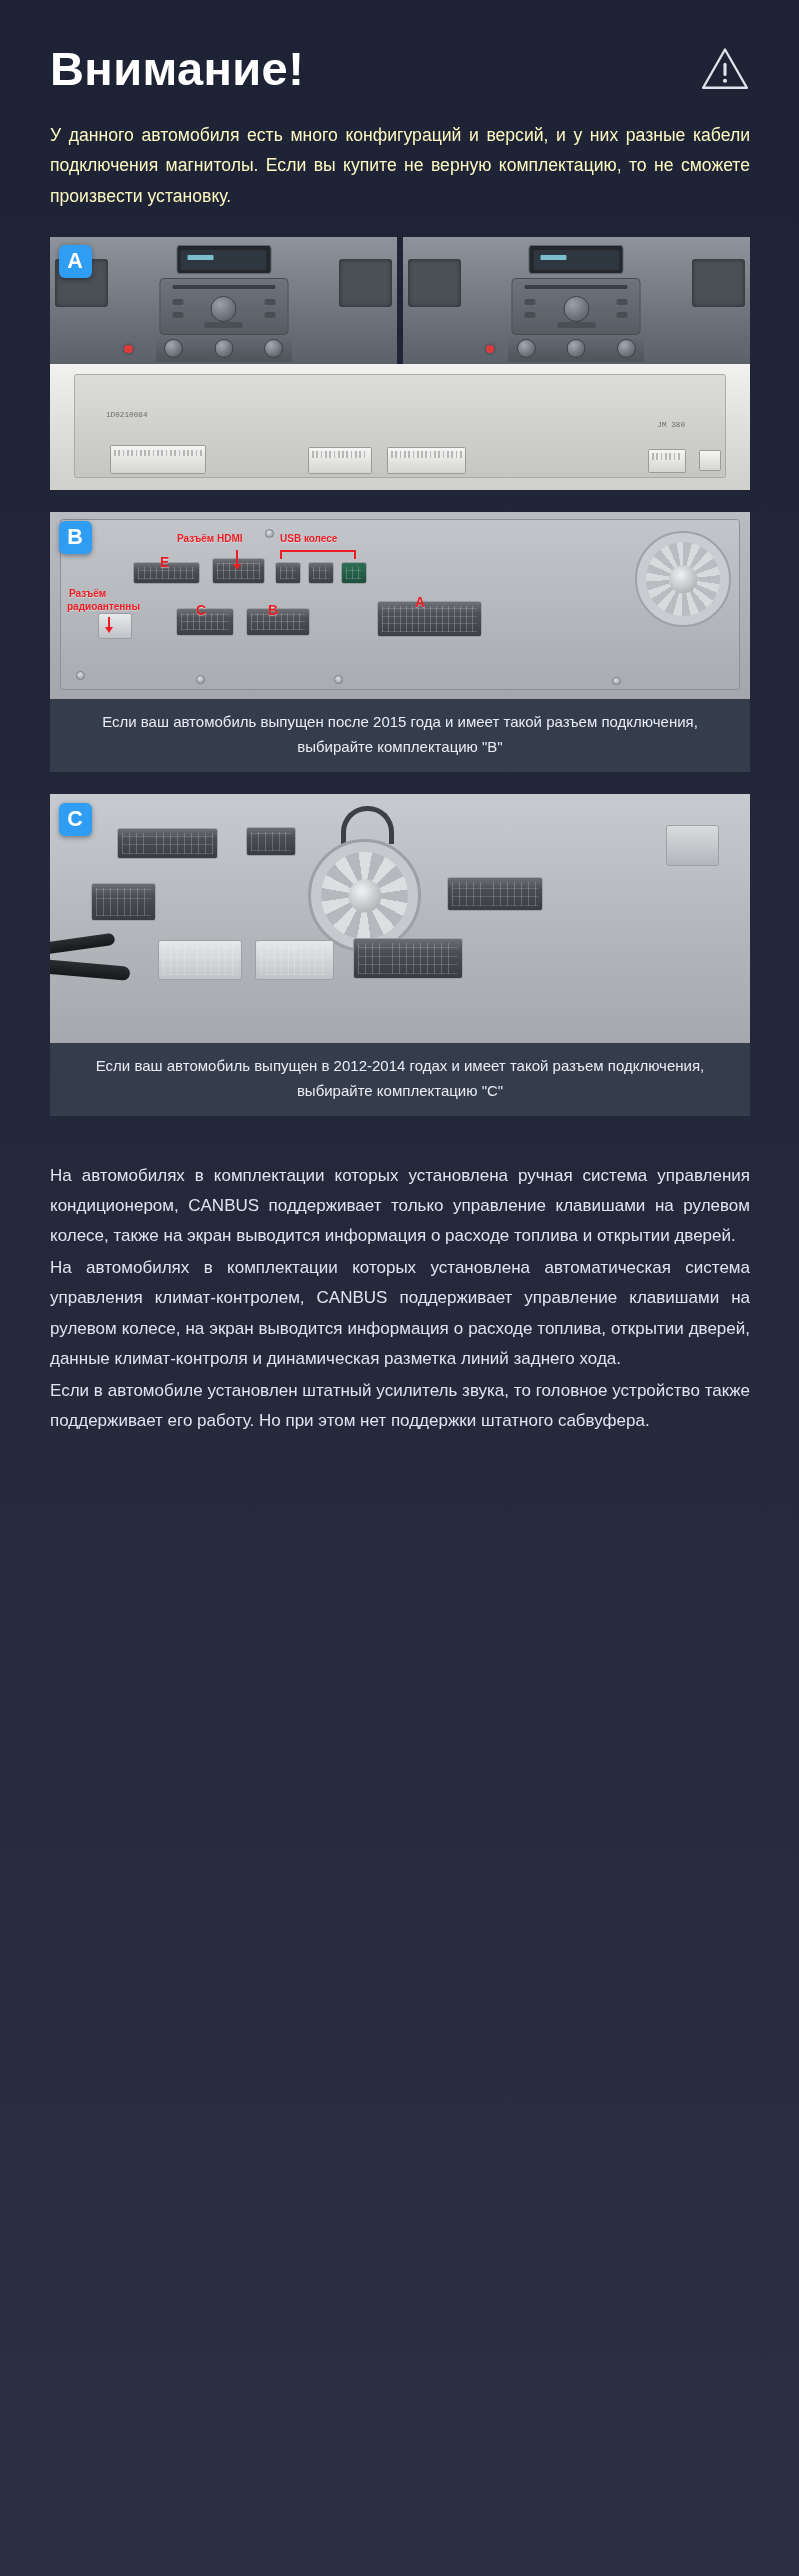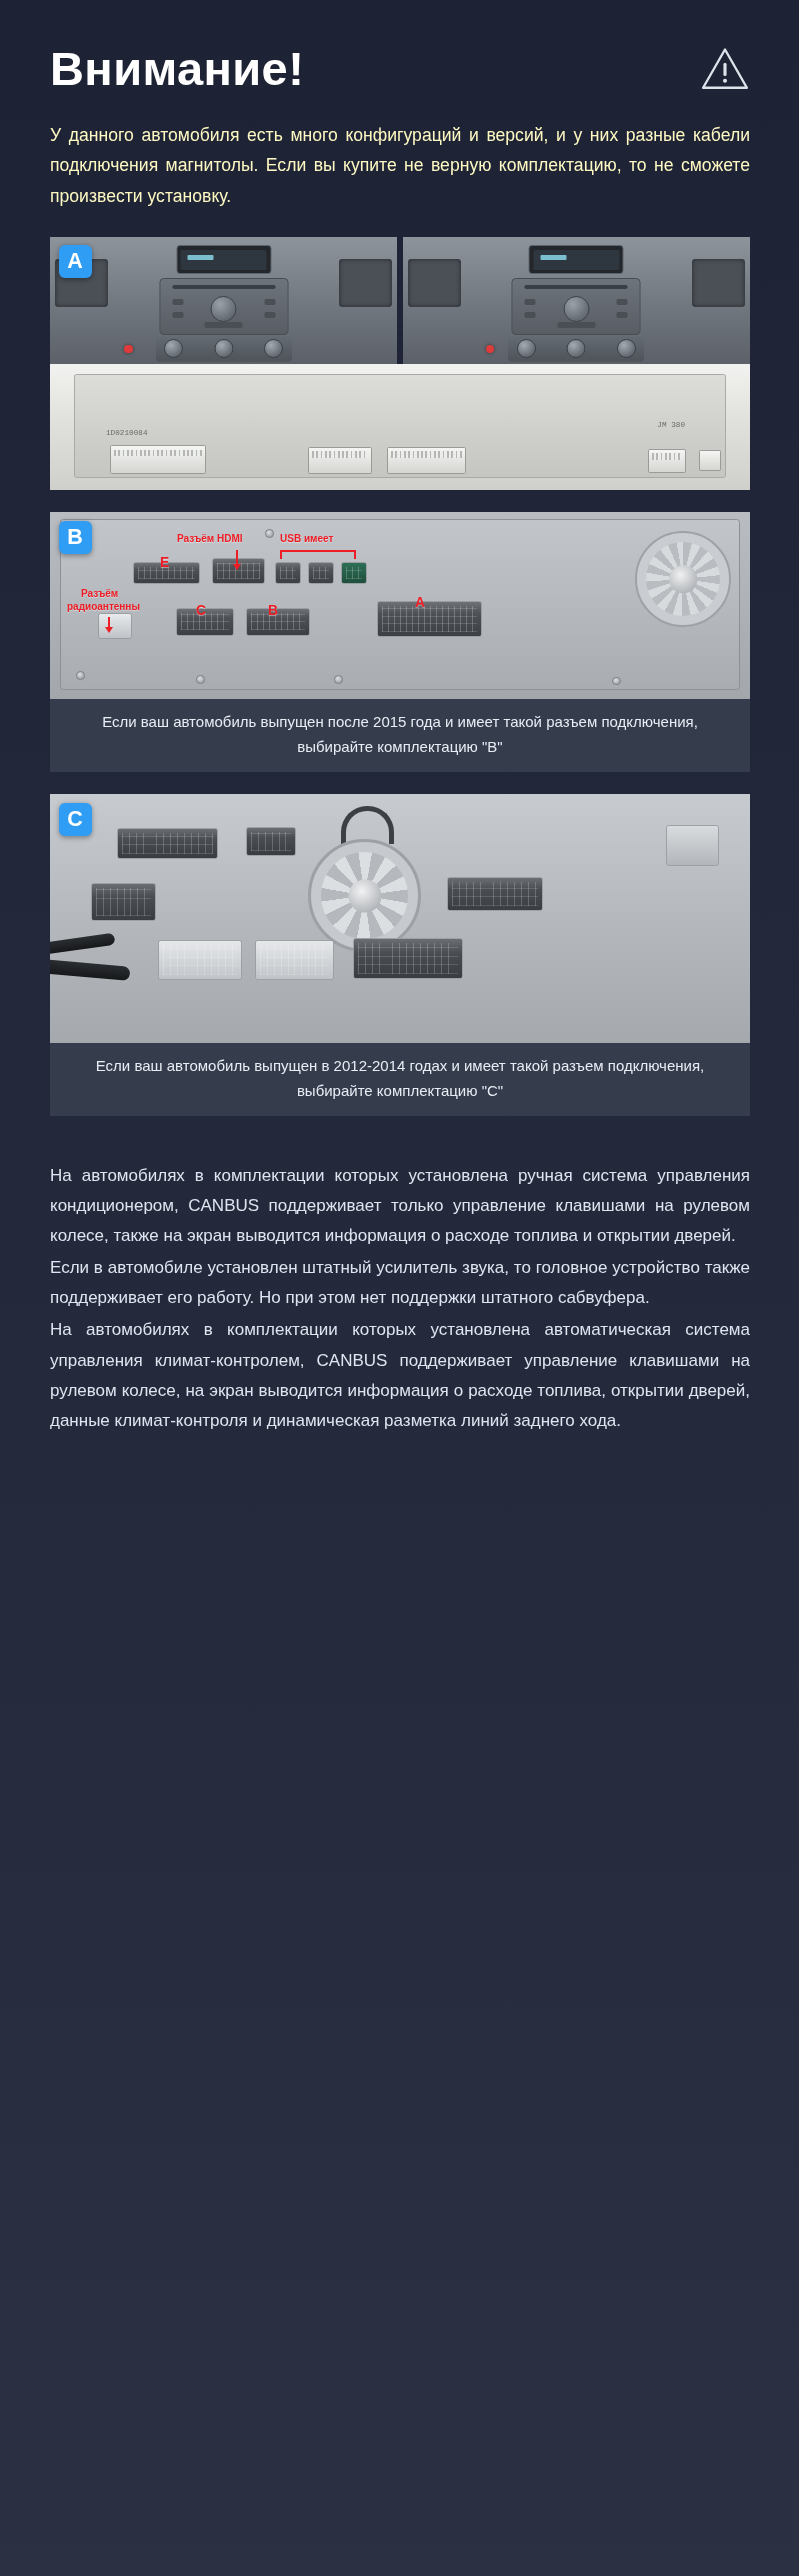--- a/index.html
+++ b/index.html
@@ -459,21 +459,21 @@
           <div class="dial d1"></div>
             <div class="dial d2"></div>
             <div class="dial d3"></div>
         </div>
         <div class="red-dot" style="left:83px;bottom:10.3px"></div>
       </div>
     </div>
 
     <div class="photo rear-a">
       <div class="body">
-        <div class="lbl" style="left:31px;top:54px">1D0210084</div>
+        <div class="lbl" style="left:31px;top:36px">1D0210084</div>
         <div class="lbl" style="right:40px;top:46px">JM 380</div>
       </div>
       <div class="conn big">
           <div class="pins"></div>
         </div>
       <div class="conn mid">
           <div class="pins"></div>
         </div>
       <div class="conn mid2">
           <div class="pins"></div>
@@ -521,24 +521,24 @@
       <div class="screwp" style="left:26px;top:19px"></div>
       <div class="screwp" style="left:26px;bottom:19px"></div>
       <div class="screwp" style="left:146px;bottom:15.5px"></div>
       <div class="screwp" style="left:284px;bottom:15.5px"></div>
       <div class="screwp" style="right:129px;bottom:13.8px"></div>
       <div class="screwp" style="left:215px;top:17px"></div>
 
       <div class="lblred" style="left:127px;top:20.6px">Разъём HDMI</div>
       <div class="arrow-red" style="left:186px;top:38px;height:13.8px"></div>
 
-      <div class="lblred" style="left:230px;top:20.6px">USB имеет</div>
+      <div class="lblred" style="left:230px;top:20.6px">USB колесе</div>
       <div class="bracket-red" style="left:230px;top:38px;width:76px"></div>
 
-      <div class="lblred" style="left:31px;top:76px">Разъём</div>
+      <div class="lblred" style="left:19px;top:76px">Разъём</div>
       <div class="lblred" style="left:17px;top:89px">радиоантенны</div>
       <div class="arrow-red" style="left:58px;top:105px;height:10.3px"></div>
 
       <div class="lblred small" style="left:110px;top:43px">E</div>
       <div class="lblred small" style="left:146px;top:91px">C</div>
       <div class="lblred small" style="left:218px;top:91px">B</div>
       <div class="lblred small" style="left:365px;top:83px">A</div>
     </div>
 
     <div class="caption dark">Если ваш автомобиль выпущен после 2015 года и имеет такой разъем подключения, выбирайте комплектацию "B"</div>
@@ -574,18 +574,18 @@
       <div class="sock s8"></div>
       <div class="cable"></div>
       <div class="cable2"></div>
     </div>
 
     <div class="caption dark">Если ваш автомобиль выпущен в 2012-2014 годах и имеет такой разъем подключения, выбирайте комплектацию "C"</div>
   </div>
 
   <div class="bottom">
     <p>На автомобилях в комплектации которых установлена ручная система управления кондиционером, CANBUS поддерживает только управление клавишами на рулевом колесе, также на экран выводится информация о расходе топлива и открытии дверей.</p>
+    <p>На автомобилях в комплектации которых установлена автоматическая система управления климат-контролем, CANBUS поддерживает управление клавишами на рулевом колесе, на экран выводится информация о расходе топлива, открытии дверей, данные климат-контроля и динамическая разметка линий заднего хода.</p>
     <p>Если в автомобиле установлен штатный усилитель звука, то головное устройство также поддерживает его работу. Но при этом нет поддержки штатного сабвуфера.</p>
-    <p>На автомобилях в комплектации которых установлена автоматическая система управления климат-контролем, CANBUS поддерживает управление клавишами на рулевом колесе, на экран выводится информация о расходе топлива, открытии дверей, данные климат-контроля и динамическая разметка линий заднего хода.</p>
   </div>
 
 </div>
 
 
 </body></html>

